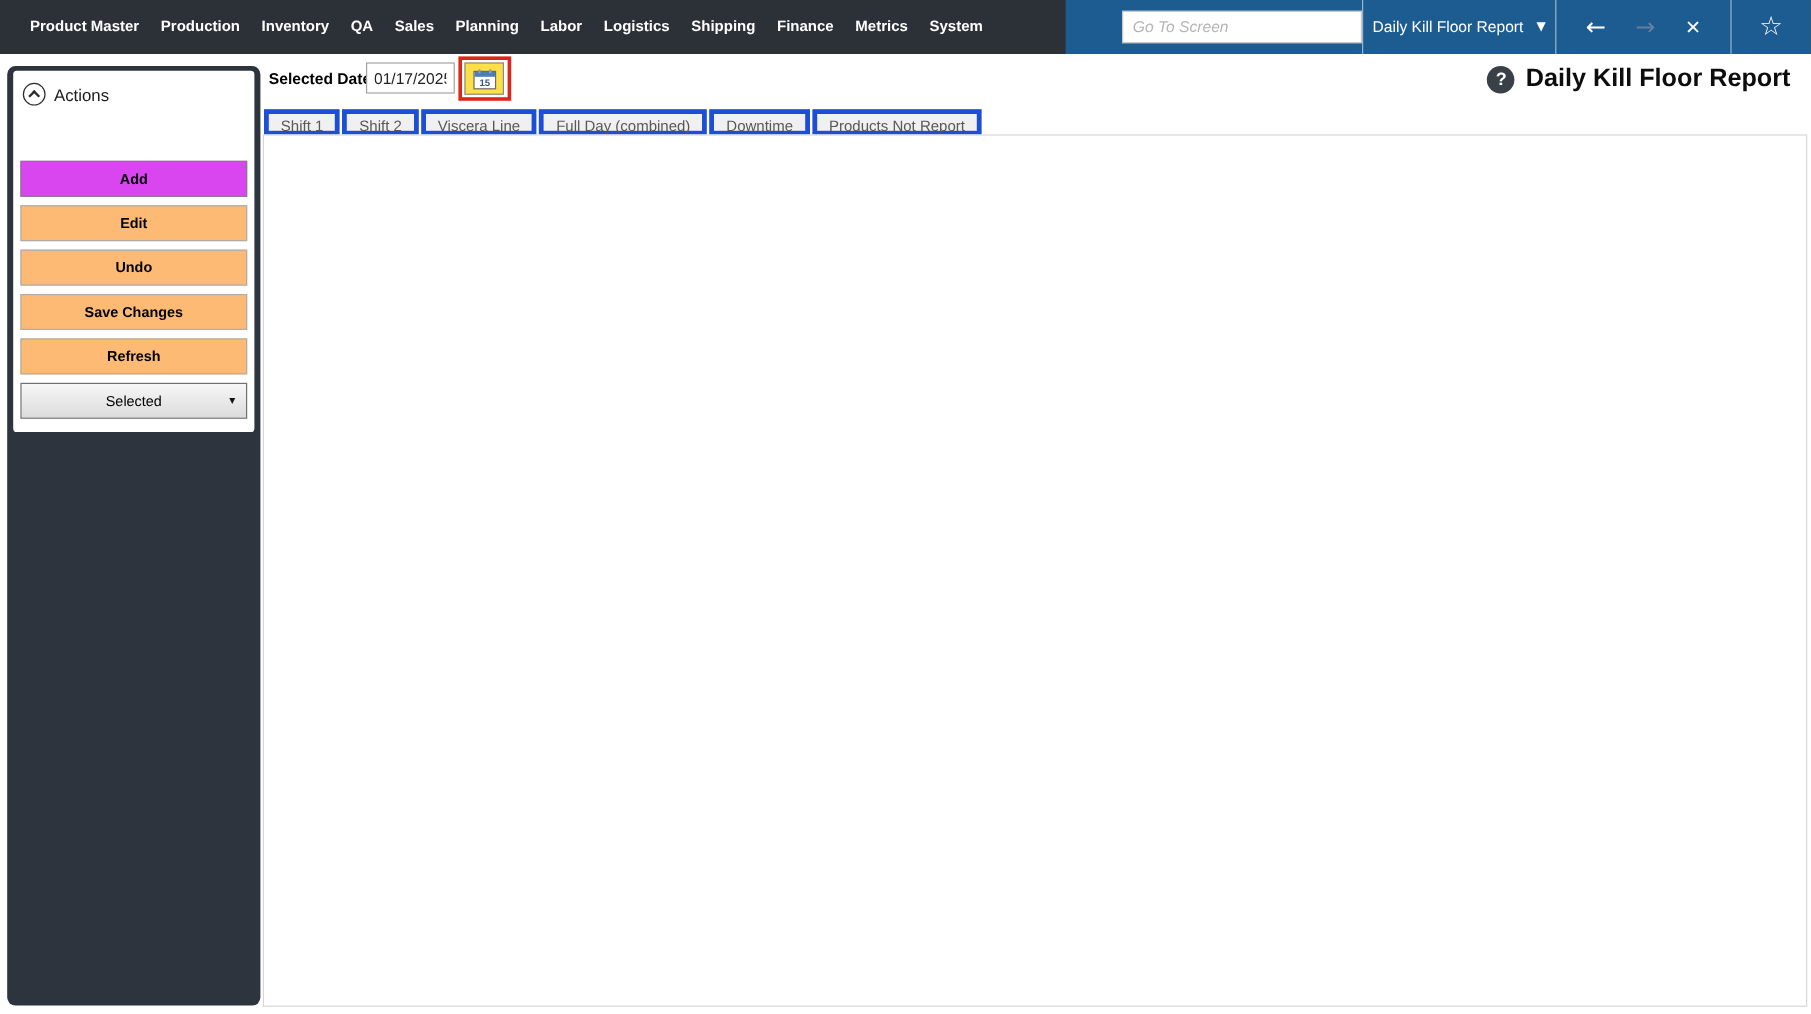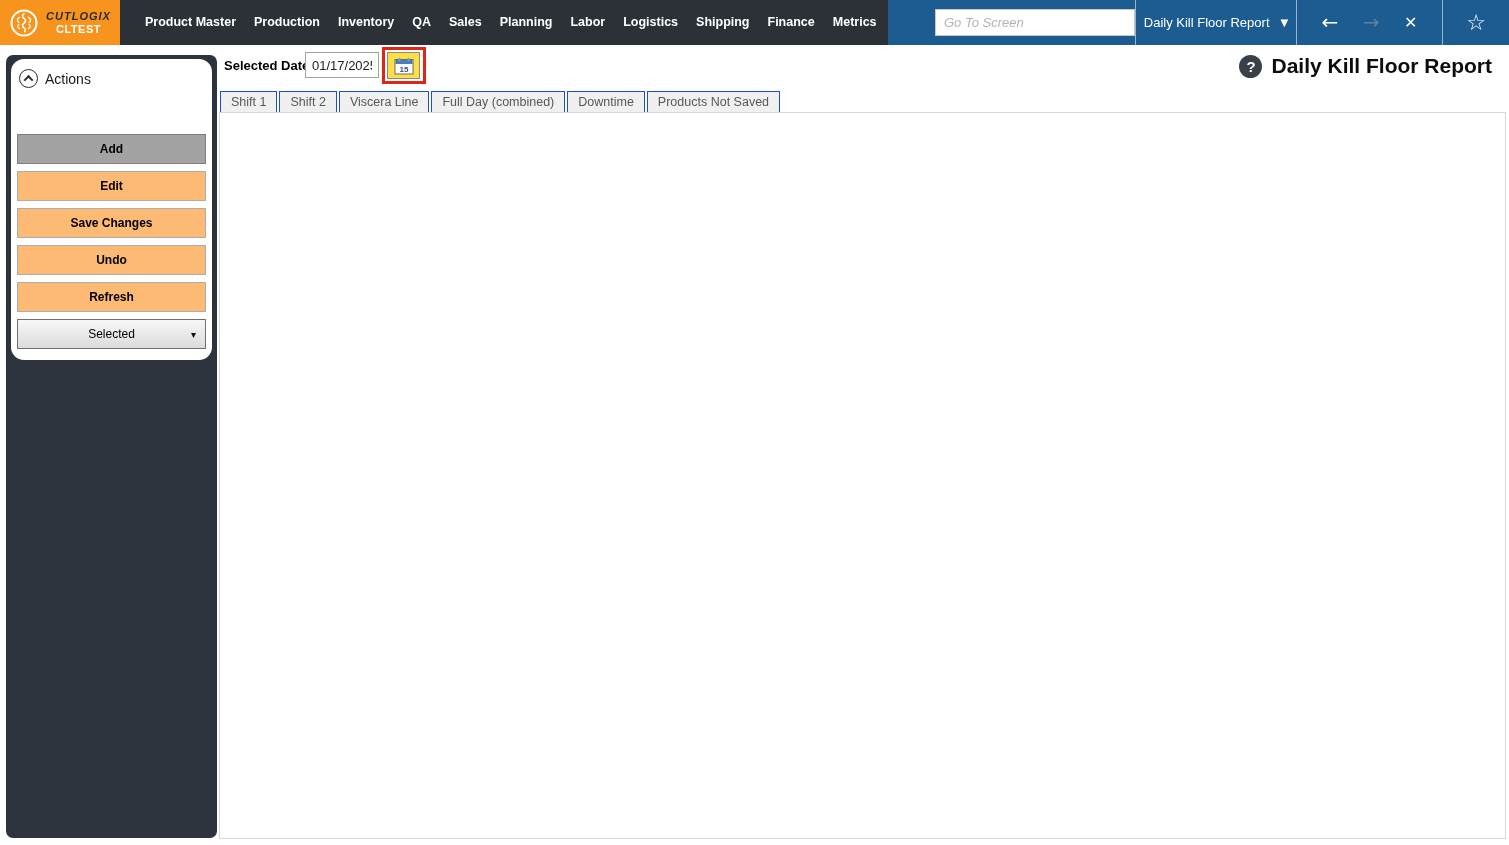--- a/index.html
+++ b/index.html
@@ -38,32 +38,32 @@
   .back-arrow { font-size:20px; }
   .fwd-arrow  { font-size:20px; color:#64ـ; color:#647f9d; cursor:default; }
   .close-x    { font-size:16px; }
   .fav-section { flex:1; }
   .star { font-size:22px; }
 
   
   .sidebar { position:absolute; left:6px; top:55px; width:211px; height:783px;
              background:#2d343d; border-radius:7px; }
   .actions-card { position:absolute; left:5px; top:4px; right:5px;
-                  background:#ffffff; border-radius:13px; padding:7px 6px 11px; }
+                  background:#ffffff; border-radius:3px; padding:7px 6px 11px; }
   .actions-header { display:flex; align-items:center; gap:7px; padding:3px 2px 6px; }
   .collapse-circle { width:19px; height:19px; border:1.5px solid #2c2c2c; border-radius:50%;
                      display:flex; align-items:center; justify-content:center; cursor:pointer; flex:none; }
   .chevron-up { width:7px; height:7px; border-left:2px solid #2c2c2c; border-top:2px solid #2c2c2c;
                 transform:rotate(45deg) translate(1px,1px); }
   .actions-title { font-size:14px; color:#1a1a1a; }
   .act-btn { display:block; width:100%; height:30px; margin-top:7px;
              background:#fdba74; border:1px solid #adadad; font-weight:bold;
              font-size:12px; color:#000; cursor:pointer;
              font-family:"Liberation Sans", sans-serif; }
-  .act-btn.first { background:#a3a3a3; border-color:#7e7e7e;margin-top:40px; }
+  .act-btn.first { background:#d946ef; border-color:#7e7e7e;margin-top:40px; }
   .reports-btn { position:relative; font-weight:normal;
                  background:linear-gradient(#f7f7f7,#dbdbdb); border:1px solid #707070; }
   .reports-caret { position:absolute; right:9px; top:50%; transform:translateY(-50%);
                    font-size:10px; color:#111; font-family:"DejaVu Sans", sans-serif; }
 
   
   .selected-date-label { position:absolute; left:224px; top:58px; font-weight:bold;
                          font-size:13px; color:#000; }
   .date-input { position:absolute; left:305px; top:52px; width:74px; height:26px;
                 border:1px solid #a3a3a3; font-size:13px; padding:0 6px; color:#222;
@@ -75,40 +75,29 @@
                     border:3px solid #de2817; pointer-events:none; z-index:50; }
 
   .title-row { position:absolute; top:54px; right:17px; display:flex; align-items:center; gap:9px; }
   .help-circle { width:23px; height:23px; border-radius:50%; background:#394048; color:#ffffff;
                  font-weight:bold; font-size:15px; display:flex; align-items:center;
                  justify-content:center; cursor:pointer; }
   .page-title { font-size:21px; font-weight:bold; color:#0d0d0d; }
 
   
   .tabs { position:absolute; left:220px; top:91px; display:flex; gap:2px; }
-  .tab { height:22px; padding:0 10px; background:#f0f0f0; border:1px solid #1d4ed8;
+  .tab { height:22px; padding:0 10px; background:#f0f0f0; border:4px solid #1d4ed8;
          color:#585858; font-size:12.5px; line-height:20px; cursor:pointer; white-space:nowrap; }
   .content-box { position:absolute; left:219px; top:112px; width:1287px; height:727px;
                  background:#ffffff; border:1px solid #d8d8d8; }
 </style>
 </head>
 <body>
 
 <div class="topbar">
-  <div class="logo-block">
-    <svg class="logo-mark" viewBox="0 0 24 24">
-      <circle cx="12" cy="12" r="10" fill="none" stroke="#ffffff" stroke-width="1.6"></circle>
-      <path d="M12 4.5 c-1.6 1 -1.6 2.8 0 3.8 c1.6 1 1.6 2.8 0 3.8 c-1.6 1 -1.6 2.8 0 3.8 c1.2 .8 1.4 2 .6 3" fill="none" stroke="#ffffff" stroke-width="1.3" stroke-linecap="round"></path>
-      <path d="M8.5 7.5 c-2 .6 -2.4 3 -.6 4 M15.5 7.5 c2 .6 2.4 3 .6 4 M8 13 c-1.6 .8 -1.4 2.8 .4 3.4 M16 13 c1.6 .8 1.4 2.8 -.4 3.4" fill="none" stroke="#ffffff" stroke-width="1.1" stroke-linecap="round"></path>
-    </svg>
-    <div class="logo-text">
-      <span class="logo-name">CUTLOGIX</span>
-      <span class="logo-env">CLTEST</span>
-    </div>
-  </div>
 
   <div class="menu">
     <span class="menu-item">Product Master</span>
     <span class="menu-item">Production</span>
     <span class="menu-item">Inventory</span>
     <span class="menu-item">QA</span>
     <span class="menu-item">Sales</span>
     <span class="menu-item">Planning</span>
     <span class="menu-item">Labor</span>
     <span class="menu-item">Logistics</span>
@@ -143,22 +132,22 @@
 <div class="sidebar">
   <div class="actions-card">
     <div class="actions-header">
       <span class="collapse-circle">
         <span class="chevron-up"></span>
       </span>
       <span class="actions-title">Actions</span>
     </div>
     <button class="act-btn first">Add</button>
     <button class="act-btn">Edit</button>
+    <button class="act-btn">Undo</button>
     <button class="act-btn">Save Changes</button>
-    <button class="act-btn">Undo</button>
     <button class="act-btn">Refresh</button>
     <button class="act-btn reports-btn">
       <span>Selected</span>
       <span class="reports-caret">▾</span>
     </button>
   </div>
 </div>
 
 <span class="selected-date-label">Selected Date</span>
 <input class="date-input" type="text" value="01/17/2025" style="">
@@ -177,16 +166,16 @@
   <span class="help-circle">?</span>
   <span class="page-title">Daily Kill Floor Report</span>
 </div>
 
 <div class="tabs">
   <span class="tab">Shift 1</span>
   <span class="tab">Shift 2</span>
   <span class="tab">Viscera Line</span>
   <span class="tab">Full Day (combined)</span>
   <span class="tab">Downtime</span>
-  <span class="tab">Products Not Saved</span>
+  <span class="tab">Products Not Report</span>
 </div>
 
 <div class="content-box"></div>
 
 </body></html>

